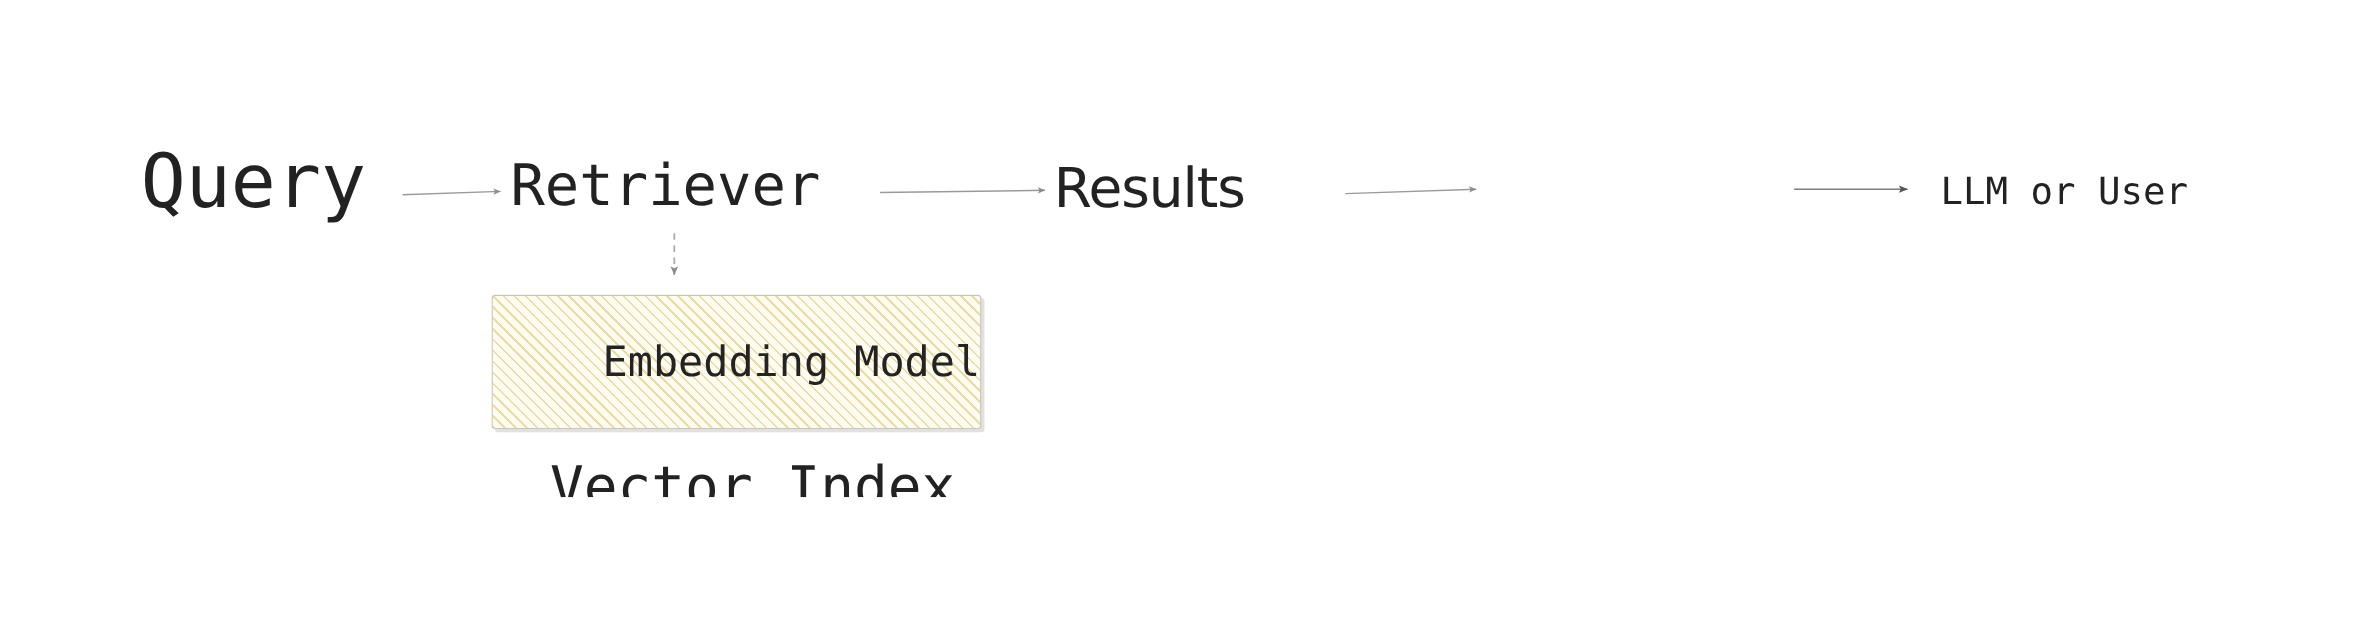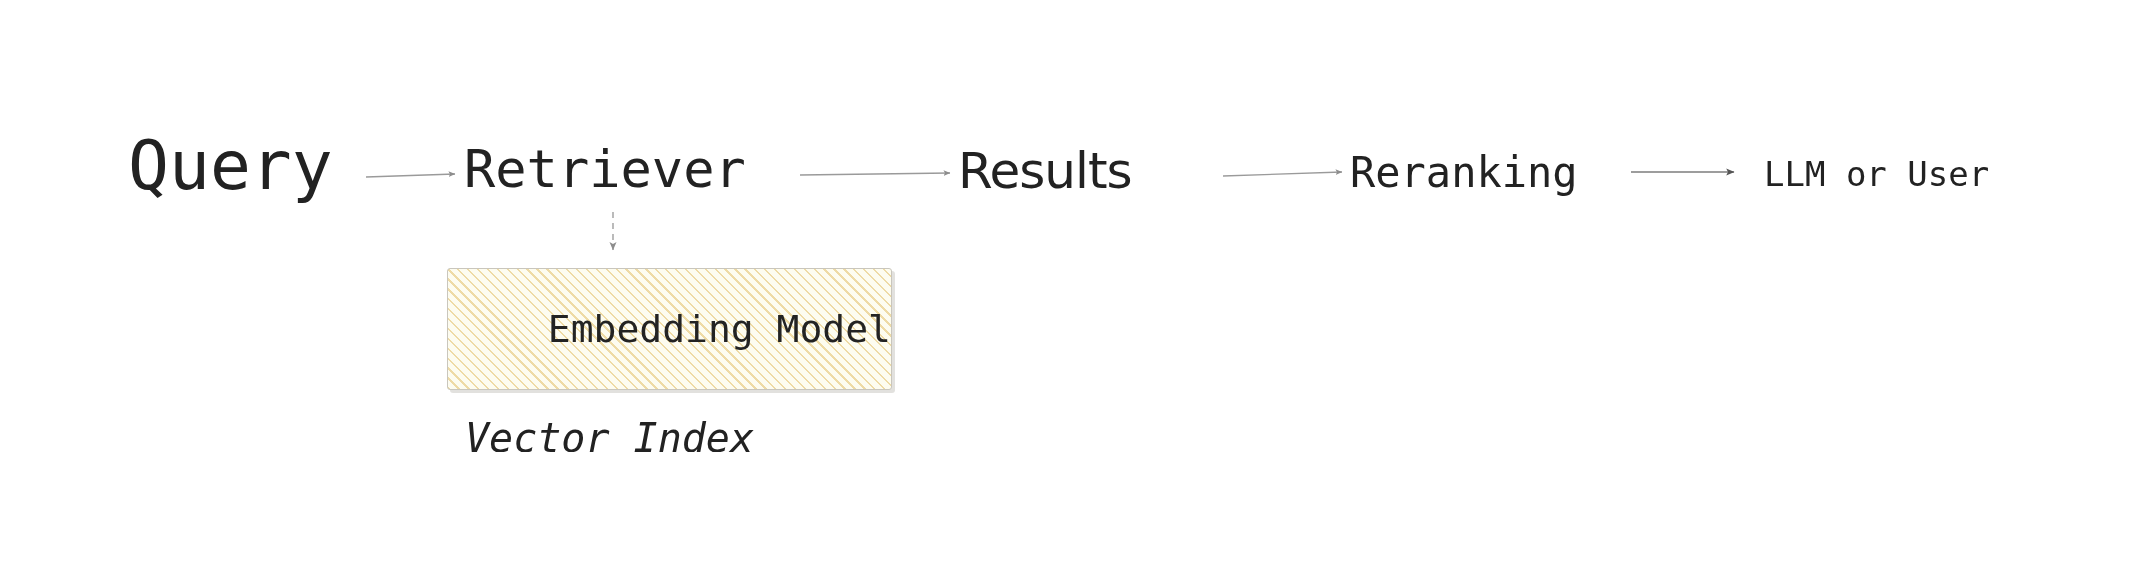--- a/index.html
+++ b/index.html
@@ -55,25 +55,24 @@
     font-weight: 500;
   }
   .n-llm {
     left: 1742px;
     top: 157px;
     font-size: 34px;
     font-weight: 500;
     margin-left: 22px;
   }
   .n-vectorindex {
-    left: 465px;
+    left: 500px;
     top: 418px;
-    font-size: 40px;
+    font-size: 51px;
     font-weight: 500;
-    font-style: italic;
   }
   
   .hatch-box {
     position: absolute;
     left: 447px;
     top: 268px;
     width: 445px;
     height: 122px;
     box-sizing: border-box;
     border: 1px solid #c9c6bd;
@@ -137,21 +136,20 @@
 
     <path d="M 613 212 L 613 250" stroke="#aaaaaa" stroke-width="1.6" stroke-dasharray="6 5" fill="none" marker-end="url(#arrow-sm)"></path>
   </svg>
 
   <div class="node-label n-query">Query</div>
 
   <div class="node-label n-results">Results</div>
 
   <div class="node-label n-retriever">Retriever</div>
 
-  <div class="node-label n-reranking">Reranking</div>
 
   <div class="node-label n-llm">LLM or User</div>
 
   <div class="hatch-box">
     <div class="hatch-box-label">Embedding Model</div>
   </div>
 
   <div class="node-label n-vectorindex">Vector Index</div>
 
 </div>

